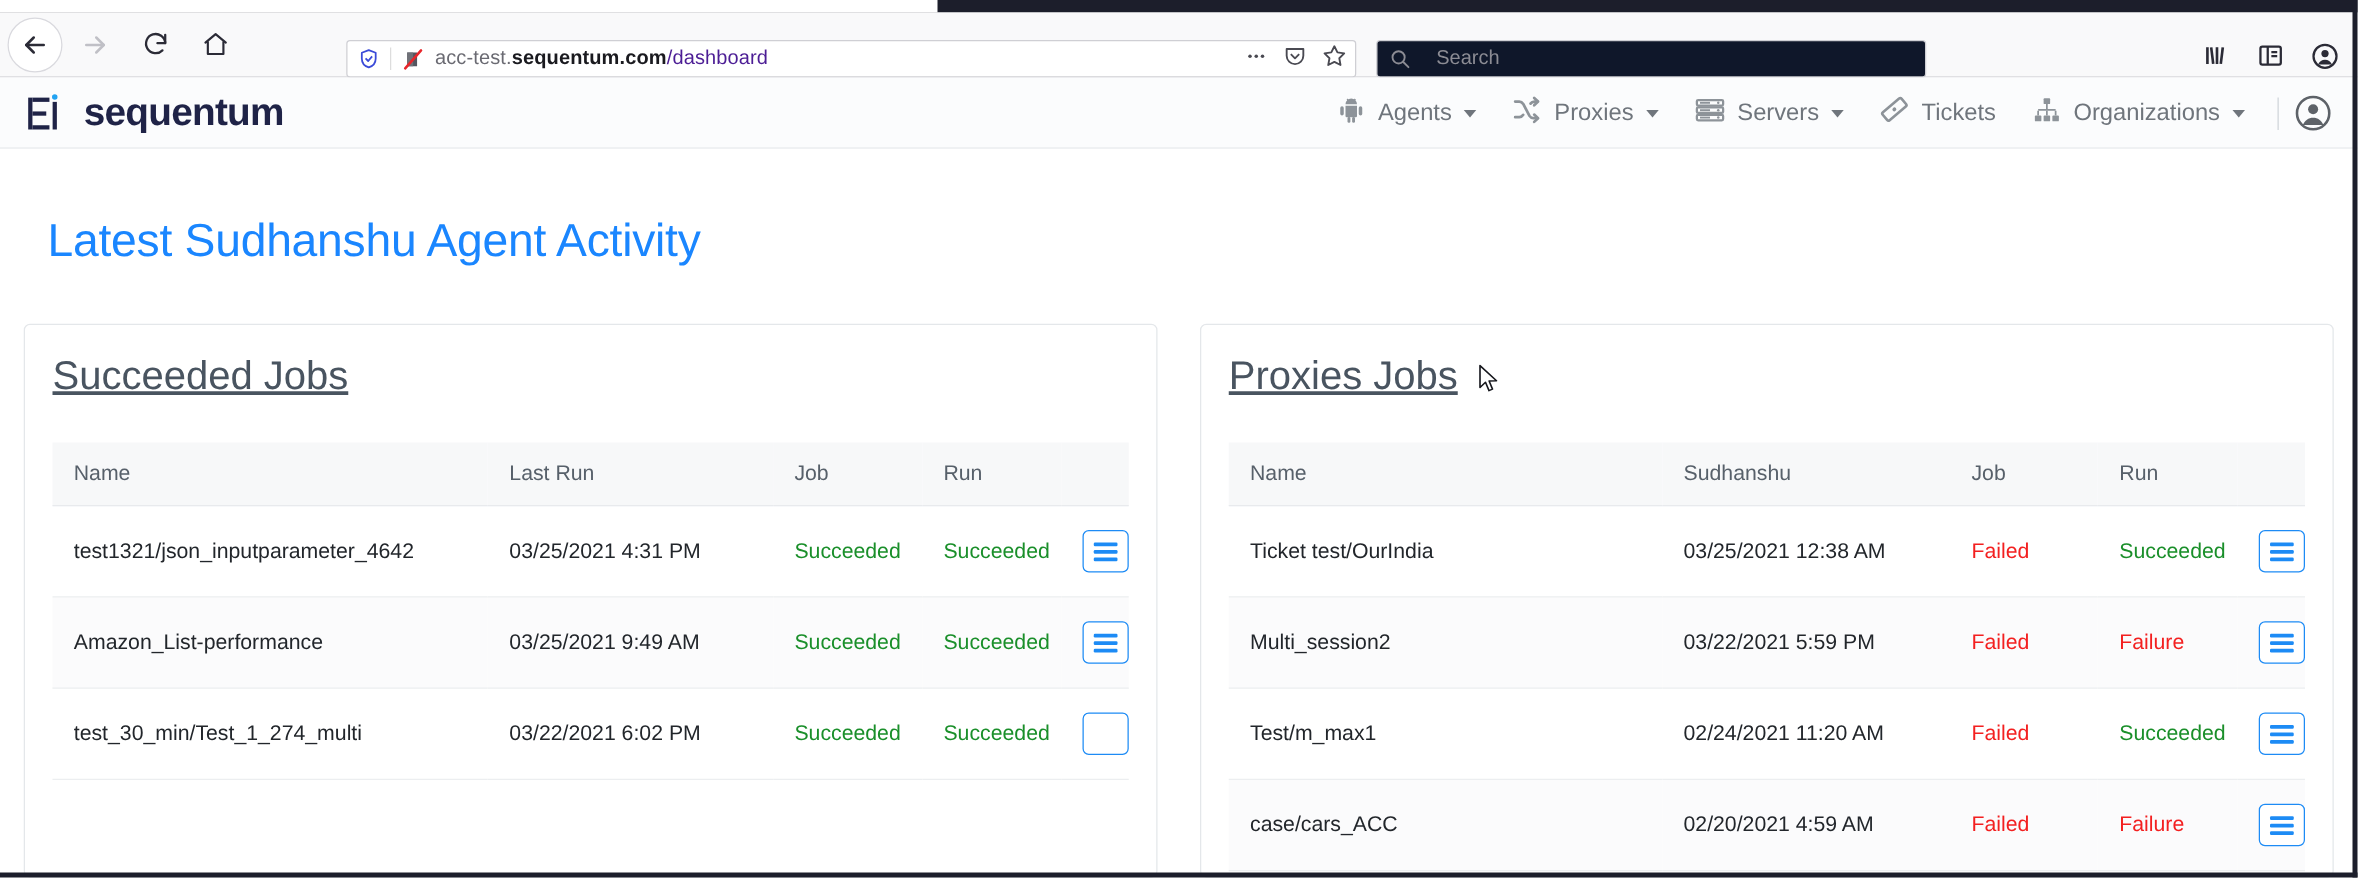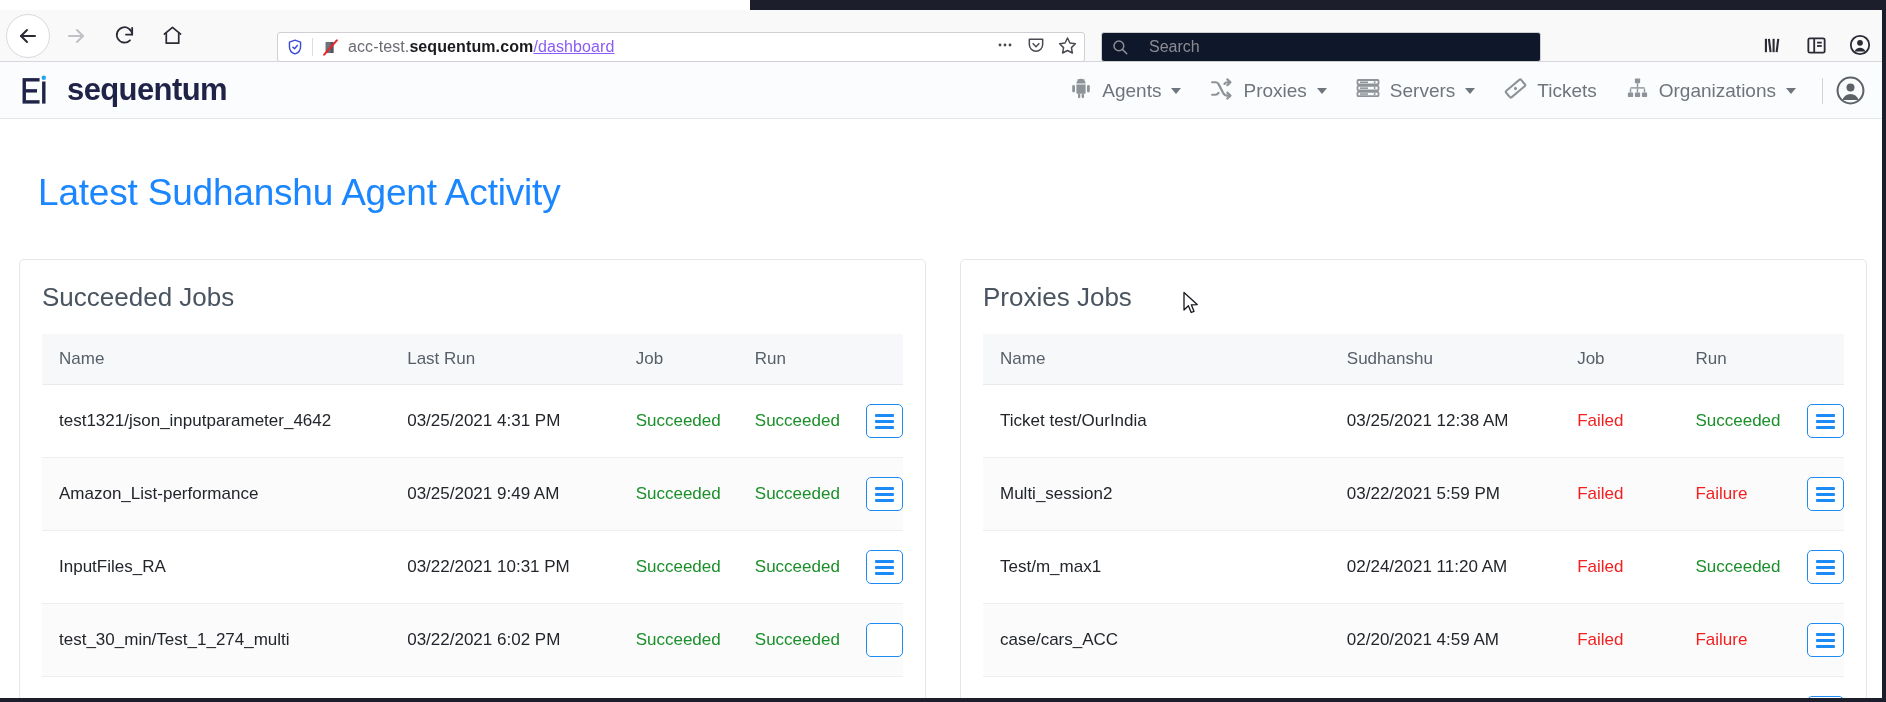--- a/index.html
+++ b/index.html
@@ -48,21 +48,21 @@
   }
   .shield { color: #3b4bd8; display:flex; align-items:center; }
   .url-sep { width:1px; height:18px; background:#ddd; margin:0 8px; }
   .tracker-icon { display:flex; align-items:center; margin-right: 8px; }
   .url-text {
     flex: 1; font-size: 16px; color: #6a6a72;
     white-space: nowrap; overflow: hidden;
     letter-spacing: .1px;
   }
   .url-text b { color: #1a1a1f; font-weight: 700; }
-  .url-text .path { color: #8b5cf6; text-decoration: underline; }
+  .url-text .path { color: #4c1d95; }
   .url-actions { display:flex; align-items:center; gap: 11px; color:#4a4a52; padding-left: 8px;}
 
   .searchbar {
     position: absolute; left: 1101px; top: 22px;
     width: 440px; height: 30px;
     background: #0f172a; border: 1px solid #cfcfd4; border-radius: 3px;
     display: flex; align-items: center; padding: 0 9px; gap: 20px;
   }
   .searchbar .sph { font-size: 16px; color: #8c8c94; }
 
@@ -111,22 +111,23 @@
   .card {
     flex: 1;
     background: #fff;
     border: 1px solid #e4e7ea;
     border-radius: 5px;
     padding: 22px 22px 0 22px;
     height: 443px;
     overflow: hidden;
   }
   .card-title {
-    font-size: 26px; color: #495460; font-weight: 400;
-    margin-bottom: 21px;
+    font-size: 32px; color: #495460; font-weight: 400;
+    margin-bottom: 35px;
+    text-decoration: underline;
   }
   table { width: 100%; border-collapse: collapse; }
   thead th {
     background: #f7f8f9;
     text-align: left;
     font-size: 17px; font-weight: 400; color: #57606a;
     padding: 15px 0 15px 17px;
     border-bottom: 1px solid #e8eaed;
   }
   tbody td {
@@ -417,33 +418,20 @@
               <td class="col-run st-ok">Succeeded</td>
               <td class="col-act">
                 <div class="menu-btn">
                   <i></i>
                   <i></i>
                   <i></i>
                 </div>
               </td>
             </tr>
             <tr>
-              <td class="col-name">InputFiles_RA</td>
-              <td class="col-date">03/22/2021 10:31 PM</td>
-              <td class="col-job st-ok">Succeeded</td>
-              <td class="col-run st-ok">Succeeded</td>
-              <td class="col-act">
-                <div class="menu-btn">
-                  <i></i>
-                  <i></i>
-                  <i></i>
-                </div>
-              </td>
-            </tr>
-            <tr>
               <td class="col-name">test_30_min/Test_1_274_multi</td>
               <td class="col-date">03/22/2021 6:02 PM</td>
               <td class="col-job st-ok">Succeeded</td>
               <td class="col-run st-ok">Succeeded</td>
               <td class="col-act">
                 <div class="menu-btn"></div>
               </td>
             </tr>
           </tbody>
       </table>

